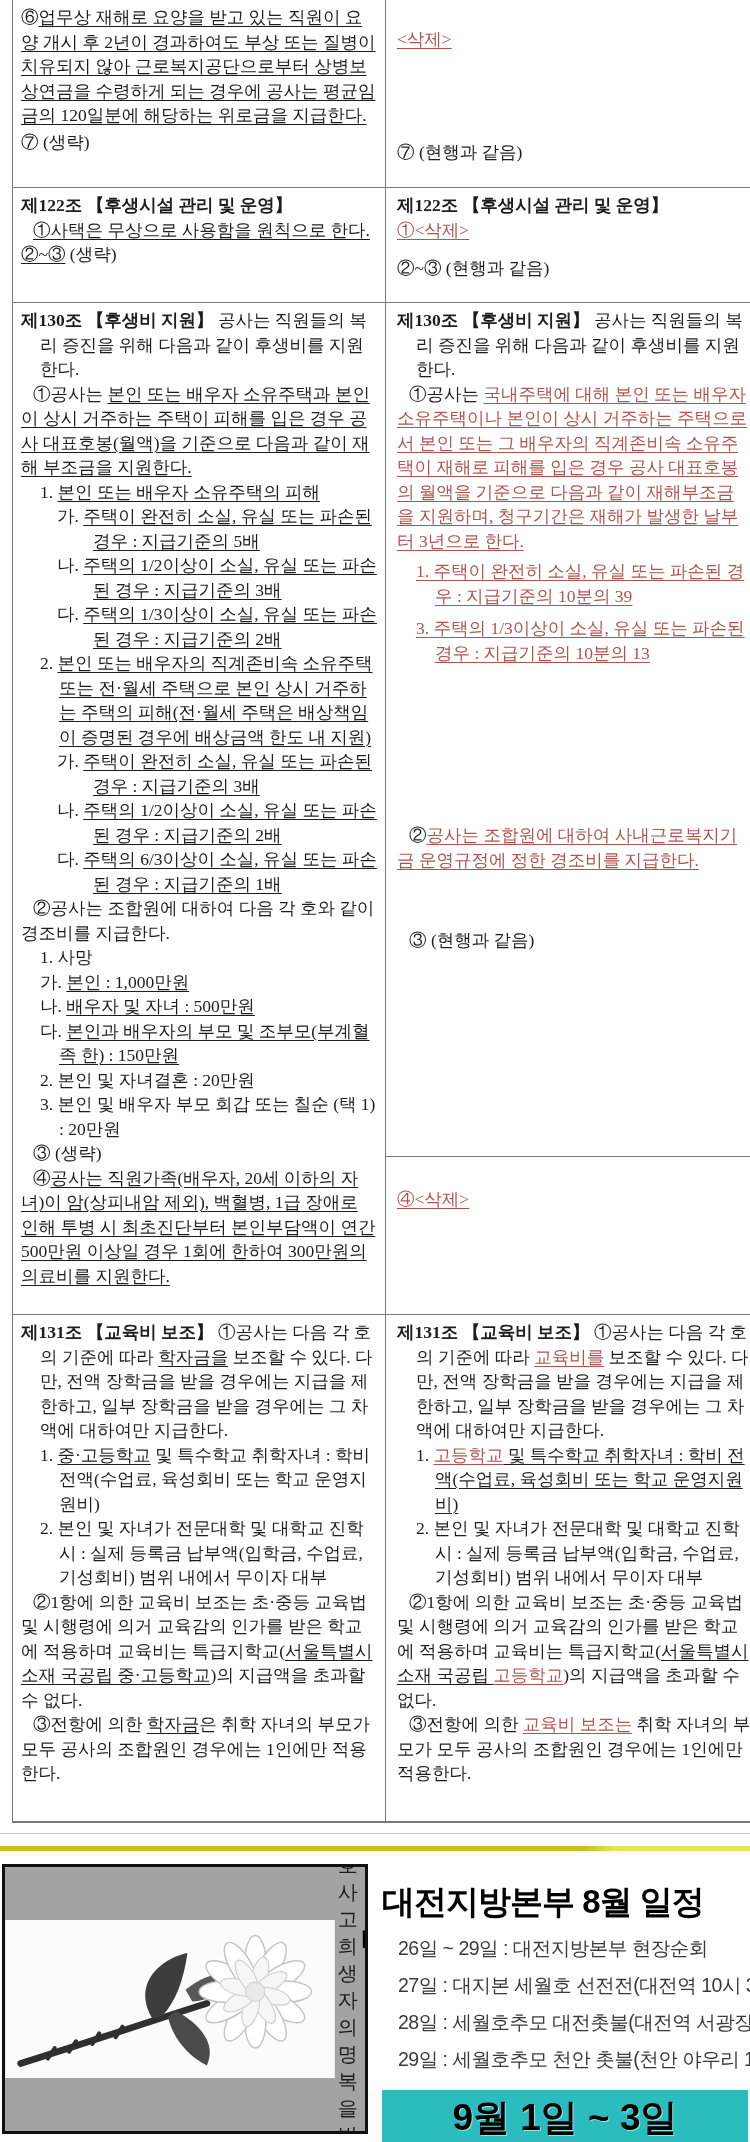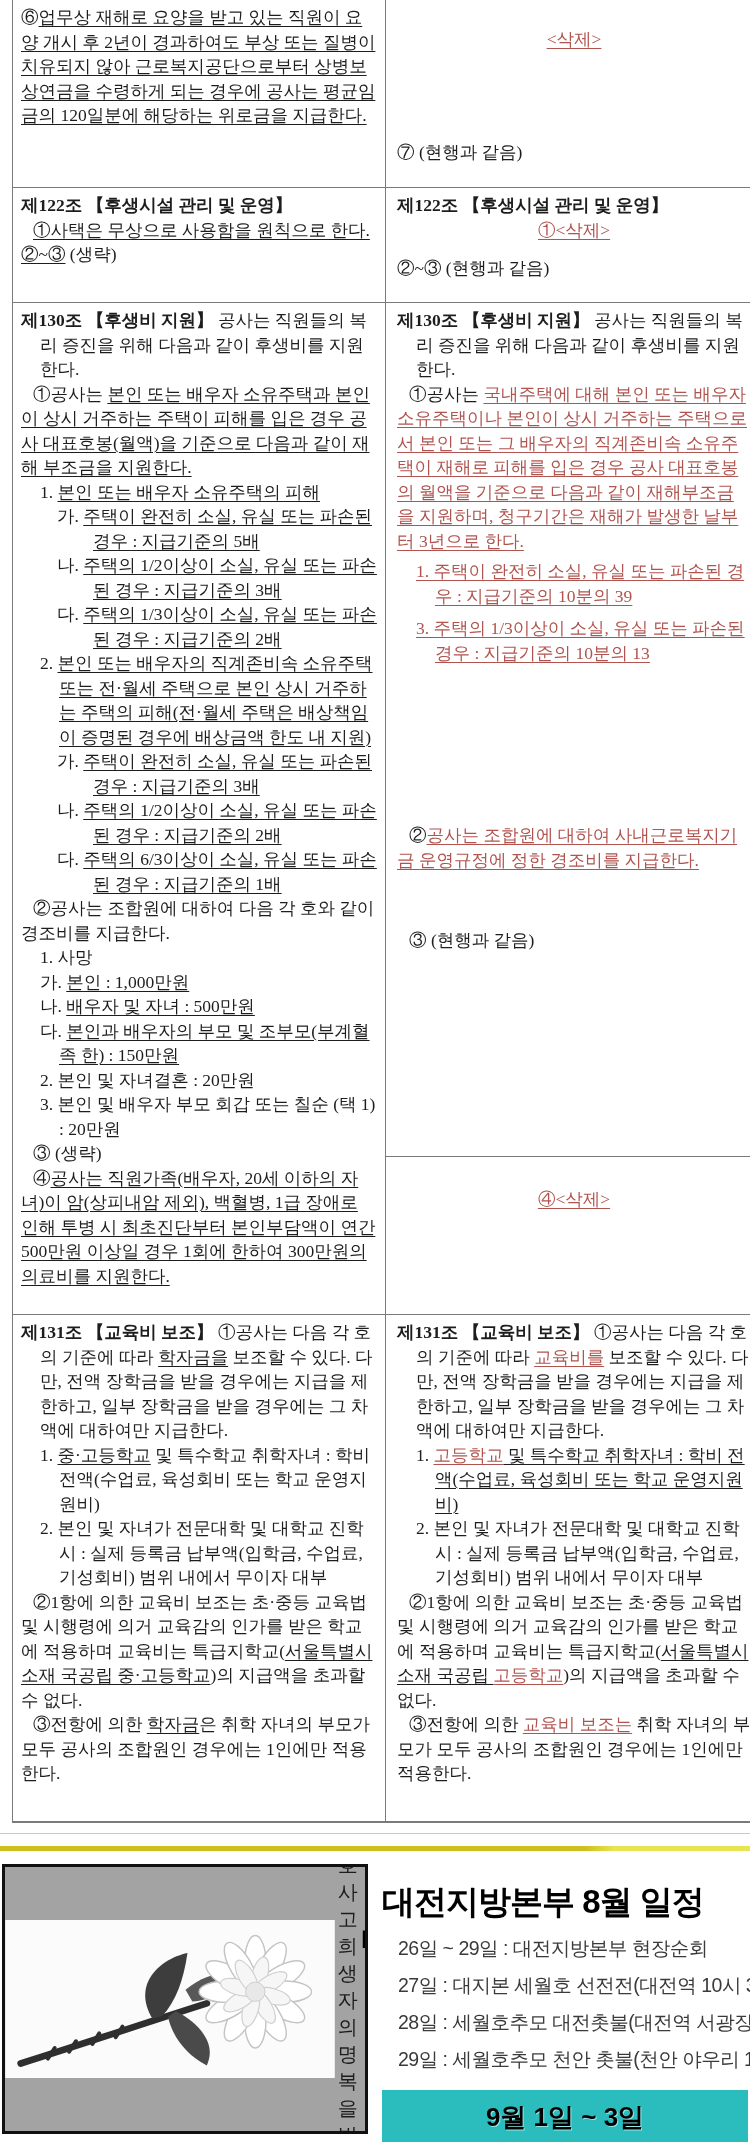--- a/index.html
+++ b/index.html
@@ -16,21 +16,21 @@
   .cell{width:50%;box-sizing:border-box;overflow:hidden;padding:5px 7px 4px 8px;
         font-size:17.5px;line-height:24.5px;}
   .right-cell{border-left:1px solid var(--border);padding:5px 6px 4px 11px;}
   .subcell{box-sizing:border-box;overflow:hidden;border-bottom:1px solid var(--border);margin:-5px -6px 0 -11px;padding:5px 6px 0 11px;}
   .subcell-bottom{box-sizing:border-box;overflow:hidden;margin:0 -6px 0 -11px;padding:0 6px 0 11px;}
   .par{margin:0;}
   .par.hang{padding-left:19px;text-indent:-19px;}
   .par.ind{text-indent:12px;}
   .par.lvl1{padding-left:38px;text-indent:-19px;}
   .par.lvl2{padding-left:72px;text-indent:-36px;}
-  .par.center{text-align:center;text-indent:0;padding-left:0;}
+  .par.center{text-indent:0;padding-left:0;}
   .b{font-weight:bold;}
   .u{text-decoration:underline;text-underline-offset:3px;text-decoration-thickness:1px;}
   .red{color:var(--red);}
   
   .divider-thin{margin:10px 0 0 0;height:1px;background:#c9c9c9;}
   .divider-yellow{margin:12px 0 0 0;height:5px;
      background:linear-gradient(90deg,var(--yellow1) 0%,var(--yellow1) 78%,var(--yellow2) 82%,var(--yellow2) 100%);}
   
   .bottom{display:flex;gap:14px;margin:13px 2px 0 2px;font-family:"Liberation Sans","DejaVu Sans",sans-serif;}
   .memorial{width:366px;height:270px;border:3px solid #101010;box-sizing:border-box;background:#a3a3a3;
@@ -38,32 +38,33 @@
   .flower-wrap{flex:0 0 auto;margin-top:4px;}
   .mem-caption{font-size:20px;color:#1c1c1c;letter-spacing:0px;margin-top:2px;}
   .mem-message{font-family:"Liberation Serif","DejaVu Serif",serif;font-weight:bold;font-size:31px;
                letter-spacing:0.5px;margin-top:9px;color:#000;}
   .agenda{flex:1;min-width:0;padding-top:0;}
   .agenda-title{font-size:33px;font-weight:900;color:#000;letter-spacing:-1px;line-height:36px;margin-top:20px;}
   .agenda-list{list-style:none;margin:10px 0 0 16px;padding:0;}
   .agenda-list li{font-size:19.5px;color:#3a3a3a;line-height:37px;letter-spacing:-0.5px;white-space:nowrap;}
   .vote{margin-top:12px;height:101px;background:var(--teal);display:flex;flex-direction:column;
         justify-content:center;align-items:center;gap:2px;}
-  .vote-line1{font-size:26px;font-weight:900;color:#000;text-shadow:1px 1px 0 #8fe6e6;}
+  .vote-line1{font-size:37px;font-weight:900;color:#000;text-shadow:1px 1px 0 #8fe6e6;}
   .vote-line2{font-size:32px;font-weight:900;color:#000;letter-spacing:-1px;text-shadow:1px 1px 0 #8fe6e6;}
 </style>
 </head>
 <body>
 
 <div class="page">
 
   <div class="rev-table" id="revTable">
       <div class="row" style="height: 188px;">
         <div class="cell left-cell">
           <div class="par"><span>⑥</span><span class="u">업무상 재해로 요양을 받고 있는 직원이 요양 개시 후 2년이 경과하여도 부상 또는 질병이 치유되지 않아 근로복지공단으로부터 상병보상연금을 수령하게 되는 경우에 공사는 평균임금의 120일분에 해당하는 위로금을 지급한다.</span></div>
+          <div class="par" style="margin-top: 2px;"><span>⑦ (생략)</span></div>
         </div>
         <div class="cell right-cell">
           <div class="par center" style="margin-top: 22px;"><span class="u red">&lt;삭제&gt;</span></div>
           <div class="par" style="margin-top: 88px;"><span>⑦ (현행과 같음)</span></div>
         </div>
       </div>
       <div class="row" style="height: 115px;">
         <div class="cell left-cell">
           <div class="par"><span class="b">제122조 【후생시설 관리 및 운영】</span></div>
           <div class="par ind"><span class="u">①사택은 무상으로 사용함을 원칙으로 한다.</span></div>

